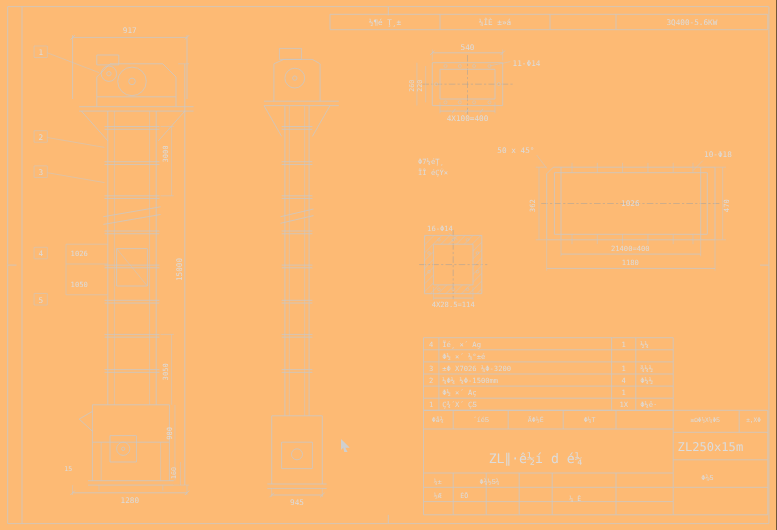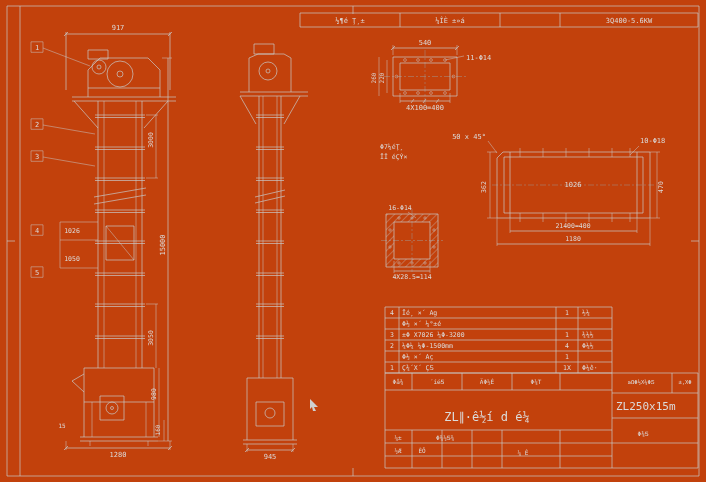--- a/index.html
+++ b/index.html
@@ -1,16 +1,16 @@
 <!DOCTYPE html>
 <html><head>
 <meta charset="utf-8">
 <style>
   html,body{margin:0;padding:0;background:#000;}
-  #sheet{position:relative;width:706px;height:482px;background:#c2410c;overflow:hidden;
+  #sheet{position:relative;width:706px;height:482px;background:#fdba74;overflow:hidden;
          font-family:"DejaVu Sans Mono", monospace;}
   svg{position:absolute;left:0;top:0;}
   svg *{stroke:#c8c8c8;stroke-width:0.7;fill:none;vector-effect:non-scaling-stroke;}
   svg text{fill:#dcdcdc;stroke:none;font-family:"DejaVu Sans Mono", monospace;}
   svg .thin{stroke-width:0.5;}
   svg .cl{stroke-dasharray:6 2 2 2;stroke-width:0.45;stroke:#9f9f9f;}
   svg .solid{fill:#cfcfcf;stroke:none;}
   svg .hatched{fill:url(#hatch);}
 </style>
 </head>

